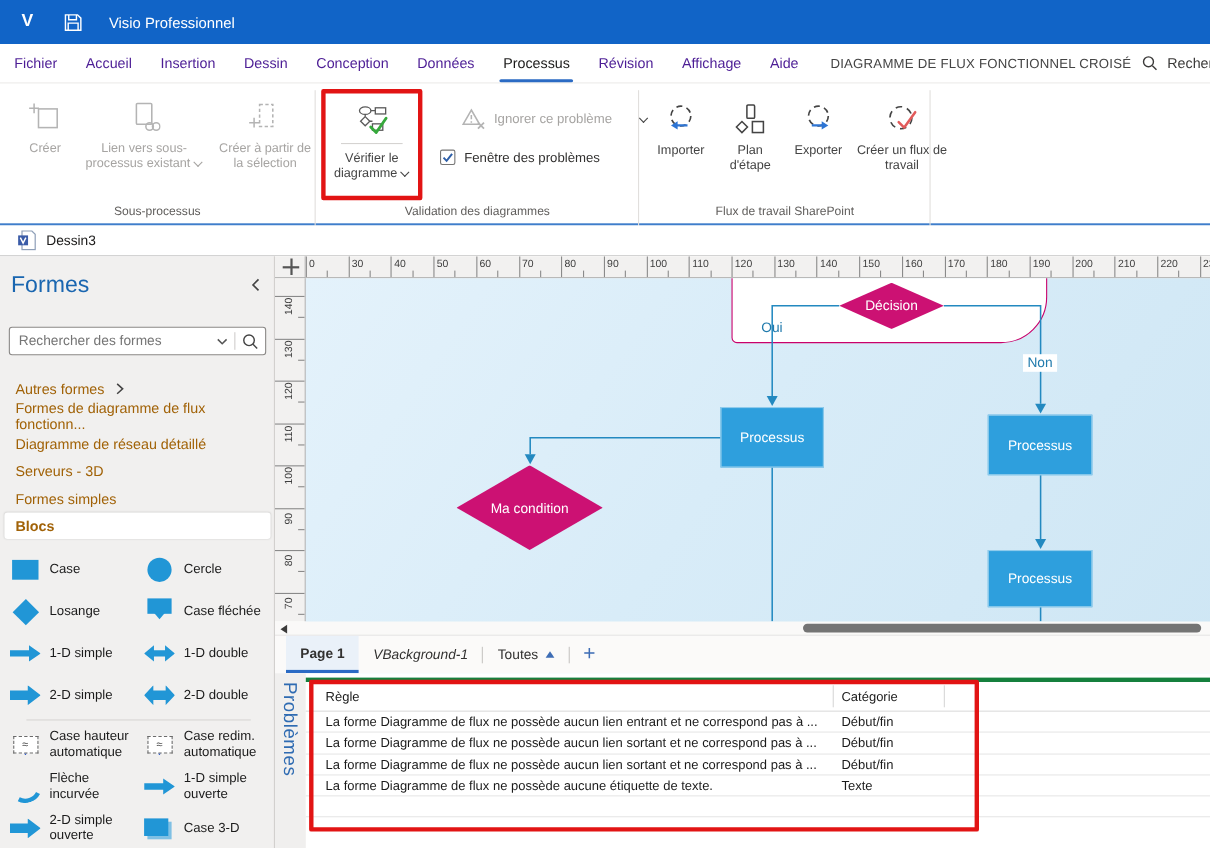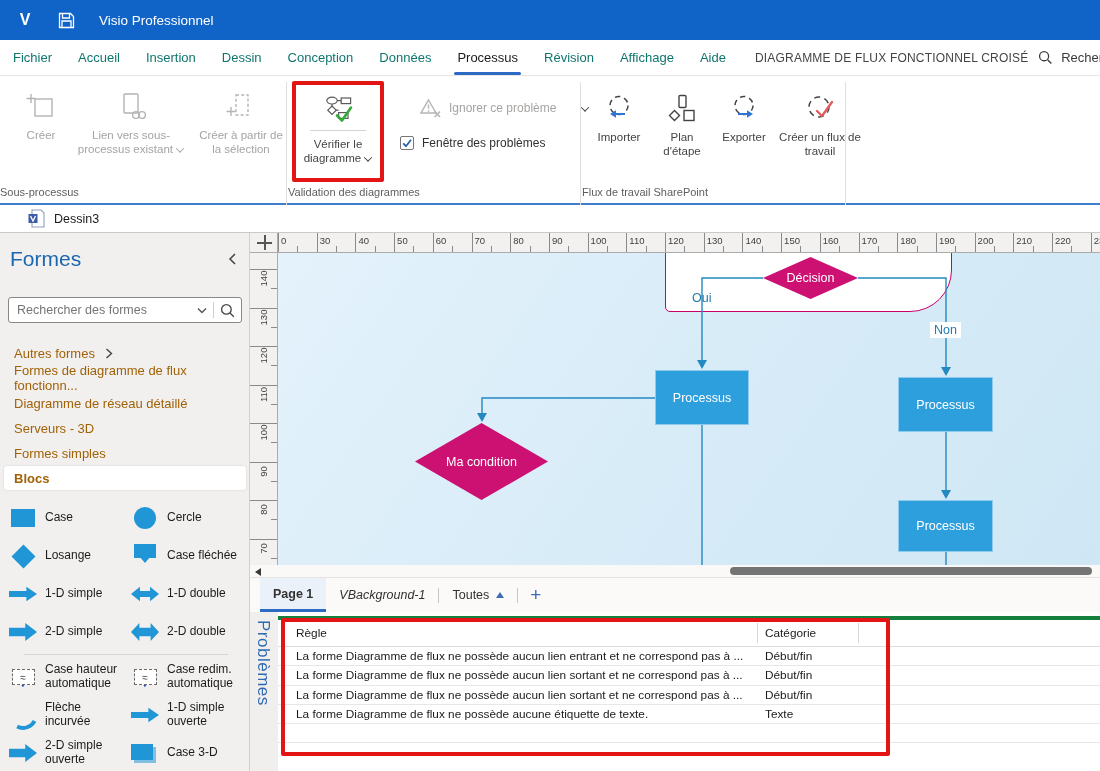--- a/index.html
+++ b/index.html
@@ -8,48 +8,48 @@
   #app { position:relative; width:1100px; height:771px; overflow:hidden; background:#fff; }
 
   
   #titlebar { position:absolute; left:0; top:0; width:1100px; height:40px; background:#1164C7; display:flex; align-items:center; }
   .vlogo { margin-left:14px; color:#fff; font-size:16px; font-weight:bold; width:22px; text-align:center; }
   .saveicon { margin-left:22px; display:flex; }
   #titlebar .apptitle { margin-left:24px; color:#fff; font-size:13.5px; }
 
   
   #tabbar { position:absolute; left:0; top:40px; width:1100px; height:36px; background:#fff; display:flex; align-items:stretch; border-bottom:1px solid #E8E6E4; overflow:hidden; }
-  .tab { position:relative; display:flex; align-items:center; padding:0 13px; font-size:13px; color:#0f766e; cursor:default; white-space:nowrap; }
+  .tab { position:relative; display:flex; align-items:center; padding:0 13px; font-size:13px; color:#4c1d95; cursor:default; white-space:nowrap; }
   .tab.active { color:#1B1A19; }
   .tab.active::after { content:""; position:absolute; left:10px; right:10px; bottom:0; height:3px; background:#2B6BC4; border-radius:2px; }
   .ctxtab { display:flex; align-items:center; margin-left:16px; font-size:12px; color:#444; letter-spacing:.2px; white-space:nowrap; }
   .tabsearch { margin-left:auto; display:flex; align-items:center; gap:8px; font-size:13px; color:#3B3A39; white-space:nowrap; padding-left:10px; min-width:118px; }
 
   
   #ribbon { position:absolute; left:0; top:76px; width:1100px; height:129px; background:#fff; border-bottom:2px solid #3F7ECB; }
   .rsep { position:absolute; top:6px; height:176px; width:1px; background:#E1DFDD; }
-  .groupname { position:absolute; bottom:5px; font-size:11px; color:#605E5C; }
+  .groupname { position:absolute; bottom:5px; font-size:11px; color:#605E5C; text-align:center; }
   .bigbtn { display:flex; flex-direction:column; align-items:center; text-align:center; font-size:11.5px; line-height:1.25; color:#444; padding-top:10px; }
   .bigbtn .blabel { margin-top:6px; }
   .bigbtn.disabled { color:#A6A4A2; }
   .chev { display:inline-block; width:8px; height:8px; }
   .chev::before { content:""; display:inline-block; width:5px; height:5px; border-right:1.4px solid currentColor; border-bottom:1.4px solid currentColor; transform:rotate(45deg) translate(-1px,-1px); }
   #grp-subprocess { position:absolute; left:14px; top:6px; display:flex; gap:8px; }
   #redbox-verify { position:absolute; left:292px; top:5px; width:92px; height:101px; border:4px solid #E21414; border-radius:2px; z-index:5; }
   #verify-btn { position:absolute; left:298px; top:10px; width:80px; }
   #verify-btn .divline { width:56px; height:1px; background:#D5D3D1; margin-top:5px; }
   #ignore-btn { position:absolute; left:420px; top:22px; display:flex; align-items:center; gap:8px; font-size:12px; color:#A6A4A2; }
   #ignore-btn .chevwrap { margin-left:18px; color:#444; }
   #problems-check { position:absolute; left:400px; top:60px; display:flex; align-items:center; gap:8px; font-size:12px; color:#323130; }
   .checkbox { width:14px; height:14px; background:#fff; border:1px solid #767676; border-radius:2px; display:flex; align-items:center; justify-content:center; }
   #grp-sharepoint { position:absolute; left:590px; top:6px; display:flex; gap:6px; }
   #grp-sharepoint .bigbtn { padding-top:12px; }
 
   
-  #docbar { position:absolute; left:0; top:205px; width:1100px; height:28px; background:#fff; border-bottom:1px solid #C9C9C9; display:flex; align-items:center; gap:9px; padding-left:28px; font-size:12.5px; color:#1B1A19; }
+  #docbar { position:absolute; left:0; top:205px; width:1100px; height:28px; background:#fff; border-bottom:1px solid #C9C9C9; display:flex; align-items:center; gap:9px; padding-left:16px; font-size:12.5px; color:#1B1A19; }
 
   
   #main { position:absolute; left:0; top:233px; width:1100px; height:538px; }
 
   
   #shapes-panel { position:absolute; left:0; top:0; width:250px; height:538px; background:#F1F0EF; border-right:1px solid #D2D0CE; overflow:hidden; }
   #shapes-head { display:flex; align-items:center; justify-content:space-between; padding:14px 12px 0 10px; }
   #shapes-title { font-size:21px; color:#1A66B0; }
   #shape-search { position:absolute; left:8px; top:64px; width:234px; height:26px; background:#fff; border:1px solid #8A8886; border-radius:3px; display:flex; align-items:center; padding:0 6px 0 8px; }
   #shape-search input { flex:1; border:none; outline:none; font-size:12.5px; font-family:inherit; color:#1b1b1b; background:transparent; }

